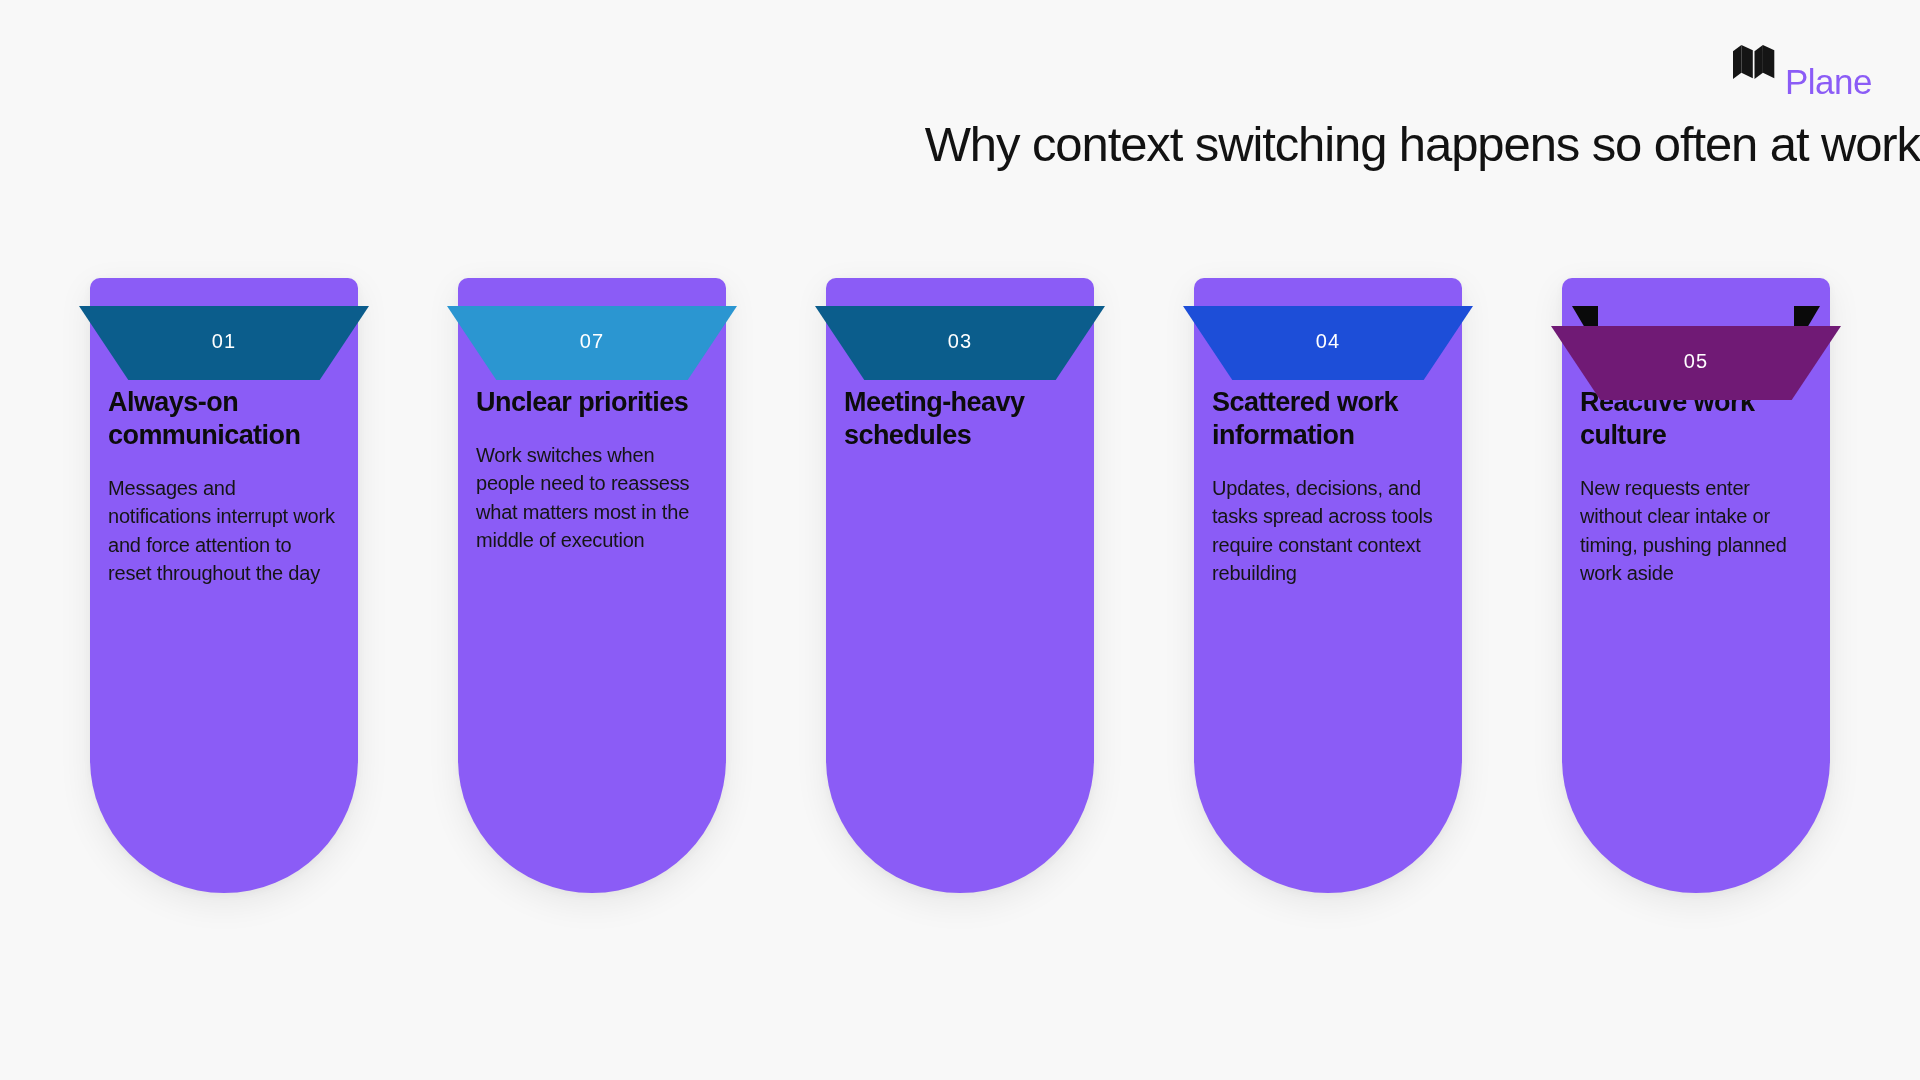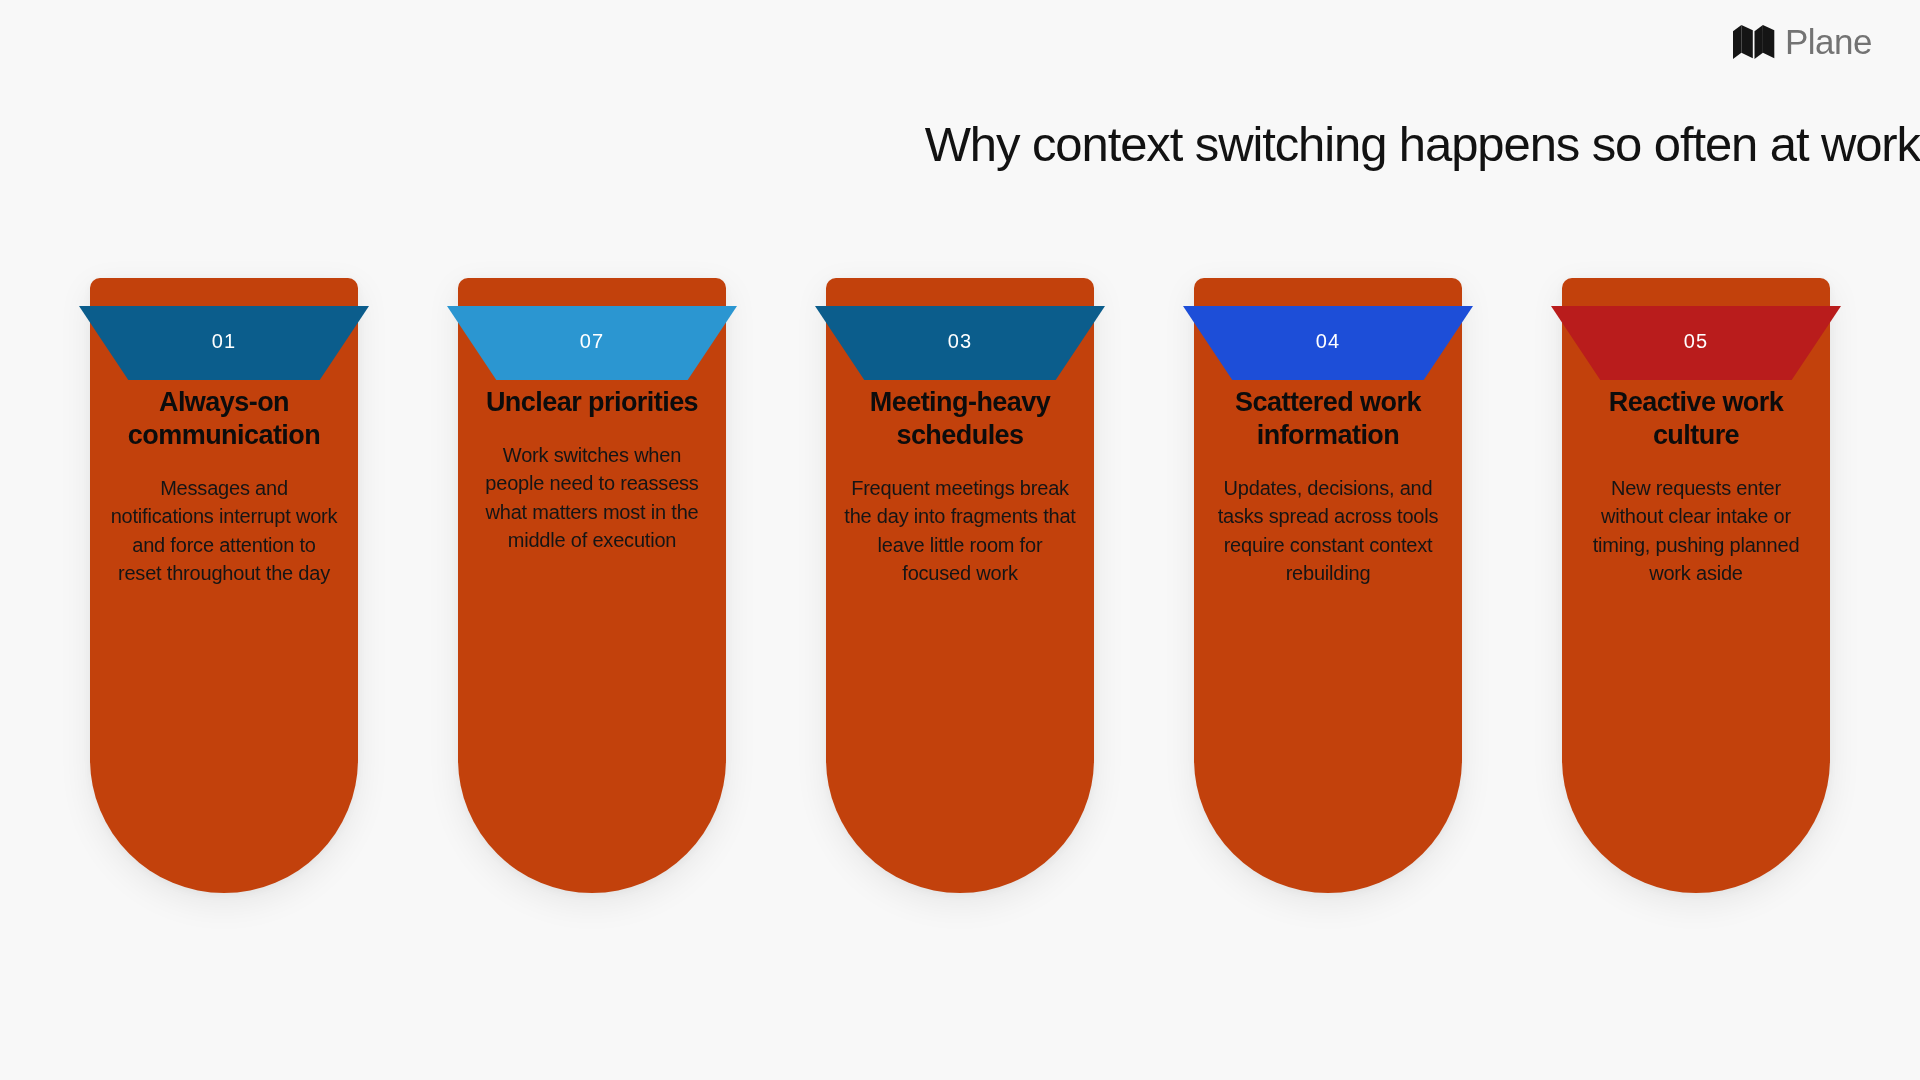--- a/index.html
+++ b/index.html
@@ -24,22 +24,23 @@
     right: 48px;
     display: flex;
     align-items: center;
     gap: 10px;
   }
   .brand-mark { width: 42px; height: 34px; display: block; }
   .brand-name {
     font-size: 35px;
     font-weight: 400;
     letter-spacing: -0.5px;
-    color: #737373;
+    color: #8b5cf6;
     line-height: 1;
+    margin-top: 40px;
   }
 
   
   .page-title {
     position: absolute;
     top: 118px;
     left: 0;
     width: 1920px;
     text-align: right;
     font-size: 49px;
@@ -64,25 +65,24 @@
   .card-wrap {
     position: relative;
     width: 268px;
   }
 
   
   .card {
     position: relative;
     width: 268px;
     height: 615px;
-    background: #c2410c;
+    background: #8b5cf6;
     border-radius: 10px 10px 134px 134px;
     box-shadow: 0 10px 34px rgba(0,0,0,0.075), 0 2px 8px rgba(0,0,0,0.04);
     padding: 108px 18px 0 18px;
-    text-align: center;
   }
 
   
   .tail {
     position: absolute;
     top: 28px;
     width: 0; height: 0;
     z-index: 1;
   }
   .tail-left {
@@ -179,40 +179,39 @@
   </div>
 
   <div class="card-wrap">
     <span class="tail tail-left" style="border-top-color: rgb(10, 10, 10);"></span>
     <span class="tail tail-right" style="border-top-color: rgb(10, 10, 10);"></span>
     <div class="ribbon" style="background: rgb(11, 93, 140);">
       <span class="ribbon-number">03</span>
     </div>
     <div class="card">
       <div class="card-heading">Meeting-heavy schedules</div>
-      <div class="card-body">Frequent meetings break the day into fragments that leave little room for focused work</div>
     </div>
   </div>
 
   <div class="card-wrap">
     <span class="tail tail-left" style="border-top-color: rgb(10, 10, 10);"></span>
     <span class="tail tail-right" style="border-top-color: rgb(10, 10, 10);"></span>
     <div class="ribbon" style="background: #1d4ed8; align-items: center;">
       <span class="ribbon-number">04</span>
     </div>
     <div class="card">
       <div class="card-heading">Scattered work information</div>
       <div class="card-body">Updates, decisions, and tasks spread across tools require constant context rebuilding</div>
     </div>
   </div>
 
   <div class="card-wrap">
     <span class="tail tail-left" style="border-top-color: rgb(10, 10, 10);"></span>
     <span class="tail tail-right" style="border-top-color: rgb(10, 10, 10);"></span>
-    <div class="ribbon" style="background: #b91c1c;">
+    <div class="ribbon" style="background: #701a75; margin-top: 20px;">
       <span class="ribbon-number">05</span>
     </div>
     <div class="card">
       <div class="card-heading">Reactive work culture</div>
       <div class="card-body">New requests enter without clear intake or timing, pushing planned work aside</div>
     </div>
   </div>
 
 </div>
 

